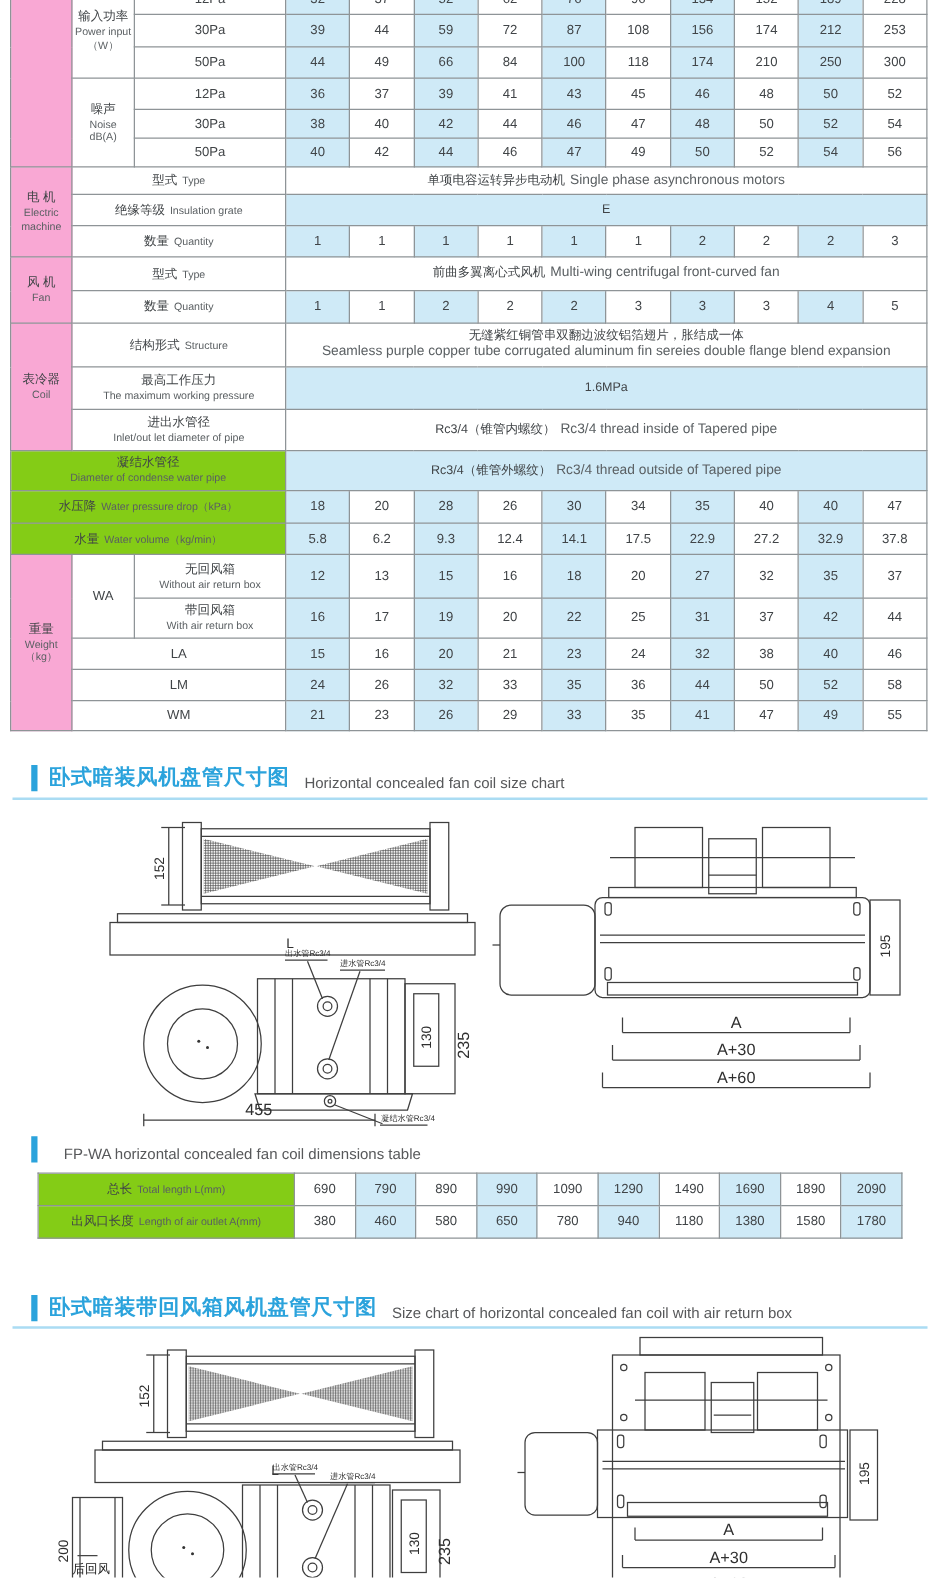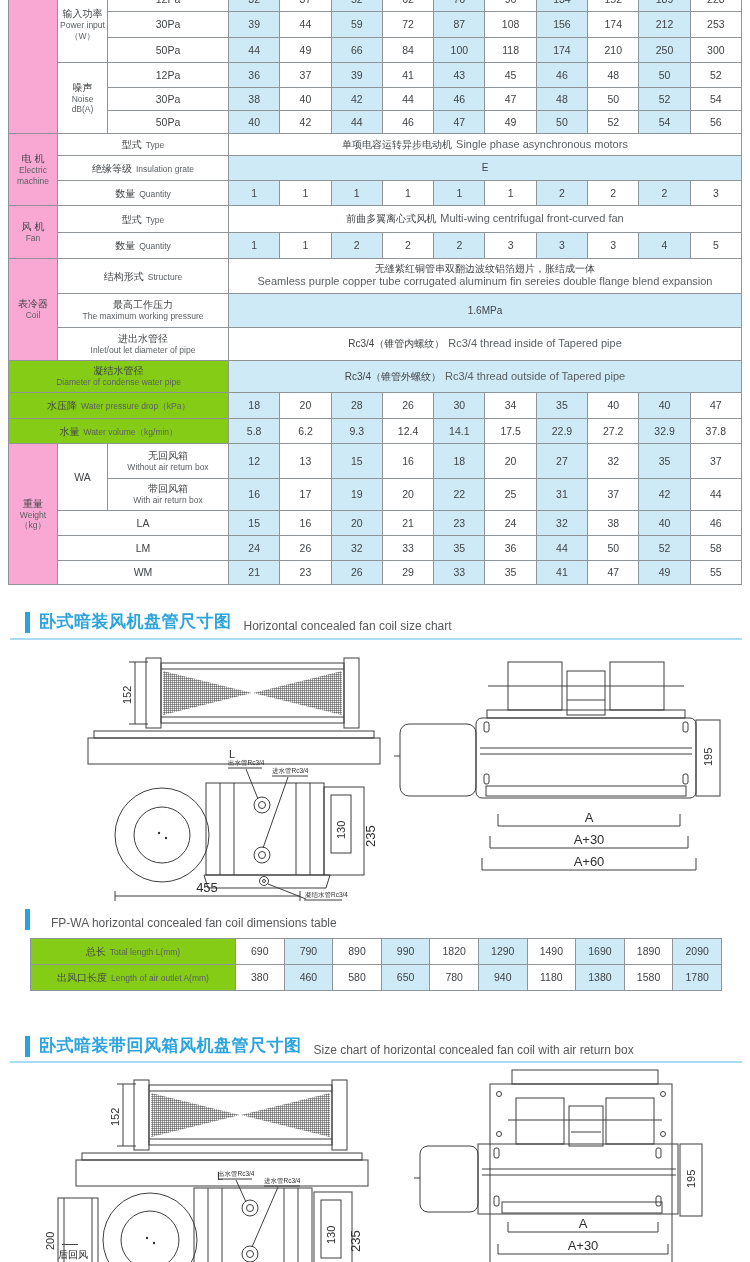--- a/index.html
+++ b/index.html
@@ -441,21 +441,21 @@
 <colgroup>
         <col style="width:205px">
       </colgroup>
 <tbody>
 <tr style="height:26px">
   <td class="wlab inline"><span class="cn">总长</span><span class="en">Total length  L(mm)</span></td>
 <td class="c-w">690</td>
           <td class="c-b">790</td>
           <td class="c-w">890</td>
           <td class="c-b">990</td>
-          <td class="c-w">1820</td>
+          <td class="c-w">1090</td>
           <td class="c-b">1290</td>
           <td class="c-w">1490</td>
           <td class="c-b">1690</td>
           <td class="c-w">1890</td>
           <td class="c-b">2090</td>
         </tr>
 <tr style="height:26px">
   <td class="wlab inline"><span class="cn">出风口长度</span><span class="en">Length of air outlet A(mm)</span></td>
 <td class="c-w">380</td>
           <td class="c-b">460</td>

